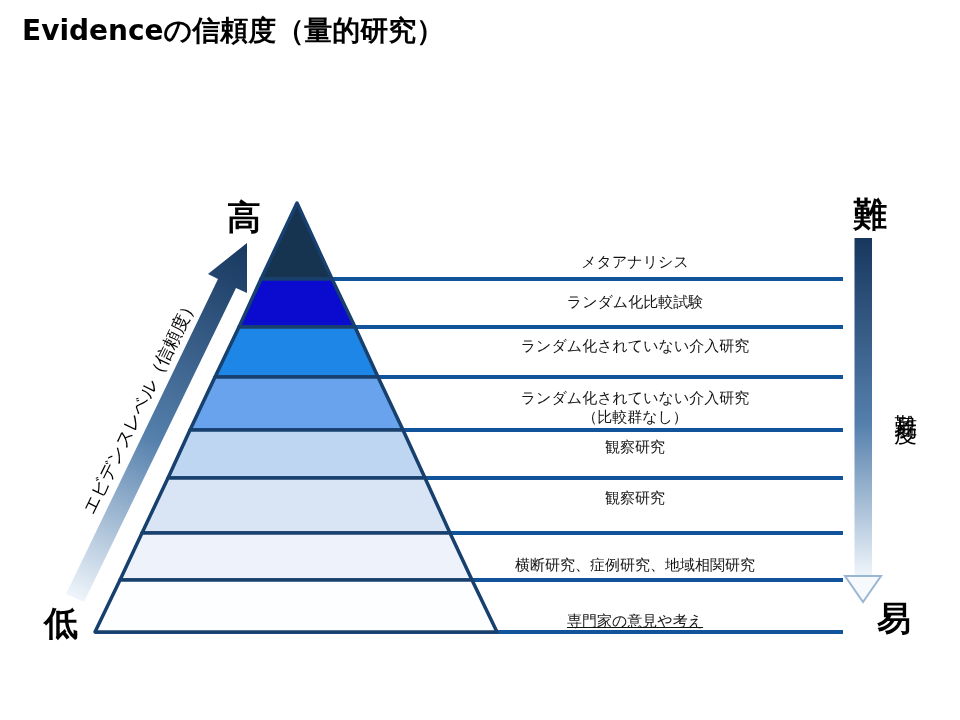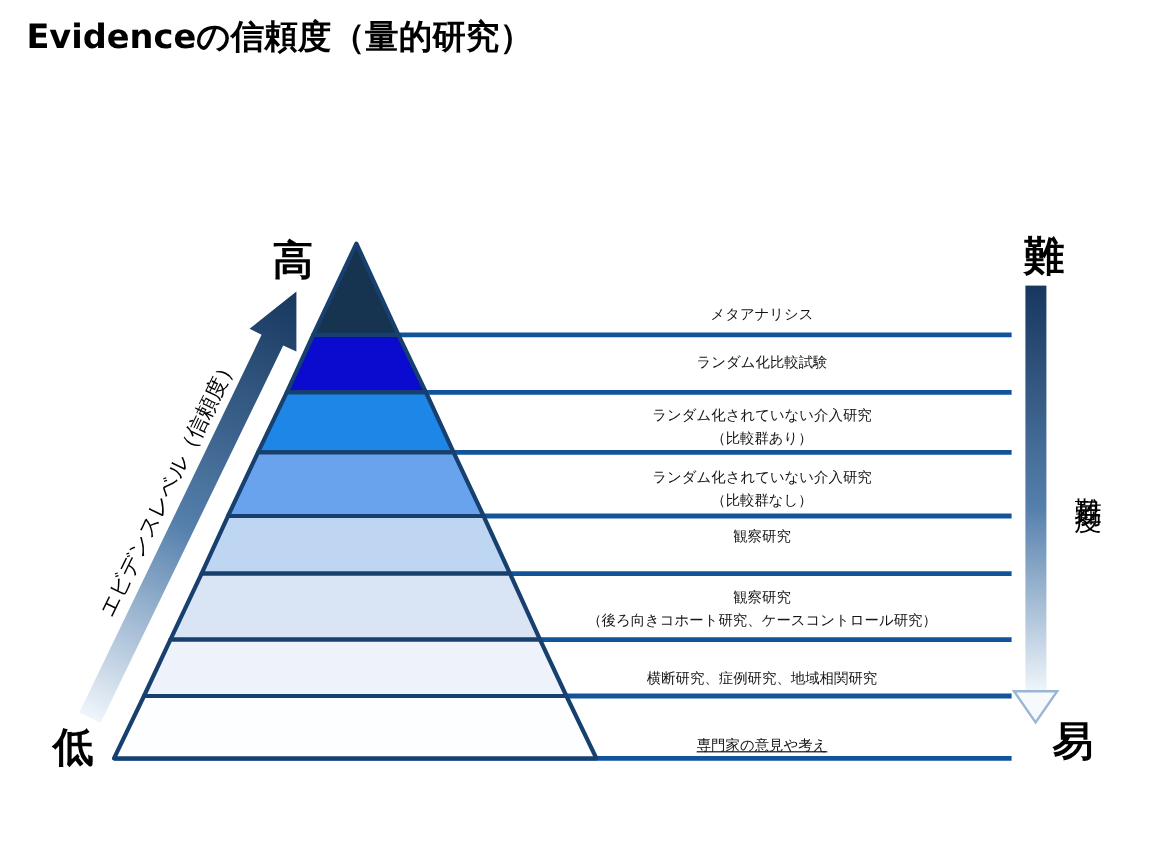--- a/index.html
+++ b/index.html
@@ -9,21 +9,21 @@
     font-family:"DejaVu Sans","Liberation Sans",sans-serif;
   }
   .slide-title{
     position:absolute;left:22px;top:12px;
     font-size:28px;font-weight:bold;color:#000;letter-spacing:0px;
     white-space:nowrap;
   }
   svg.diagram{position:absolute;left:0;top:0;}
   .row-label{
     position:absolute;left:400px;width:470px;
-    text-align:center;font-size:12px;line-height:19px;color:#141414;
+    text-align:center;font-size:15px;line-height:19px;color:#141414;
     white-space:nowrap;
   }
   .row-label span{display:block;}
   .rl-1{top:253px;}
   .rl-2{top:293px;}
   .rl-3{top:337px;}
   .rl-4{top:389px;}
   .rl-5{top:438px;}
   .rl-6{top:489px;}
   .rl-7{top:556px;}
@@ -95,32 +95,30 @@
 </svg>
 
 <div class="row-label rl-1">
   <span>メタアナリシス</span>
 </div>
 <div class="row-label rl-2">
   <span>ランダム化比較試験</span>
 </div>
 <div class="row-label rl-3">
   <span>ランダム化されていない介入研究</span>
-  <span>（比較群あり）</span>
 </div>
 <div class="row-label rl-4">
   <span>ランダム化されていない介入研究</span>
   <span>（比較群なし）</span>
 </div>
 <div class="row-label rl-5">
   <span>観察研究</span>
 </div>
 <div class="row-label rl-6">
   <span>観察研究</span>
-  <span>（後ろ向きコホート研究、ケースコントロール研究）</span>
 </div>
 <div class="row-label rl-7">
   <span>横断研究、症例研究、地域相関研究</span>
 </div>
 <div class="row-label rl-8">
   <span>専門家の意見や考え</span>
 </div>
 
 <div class="corner-label cl-high">高</div>
 <div class="corner-label cl-low">低</div>

